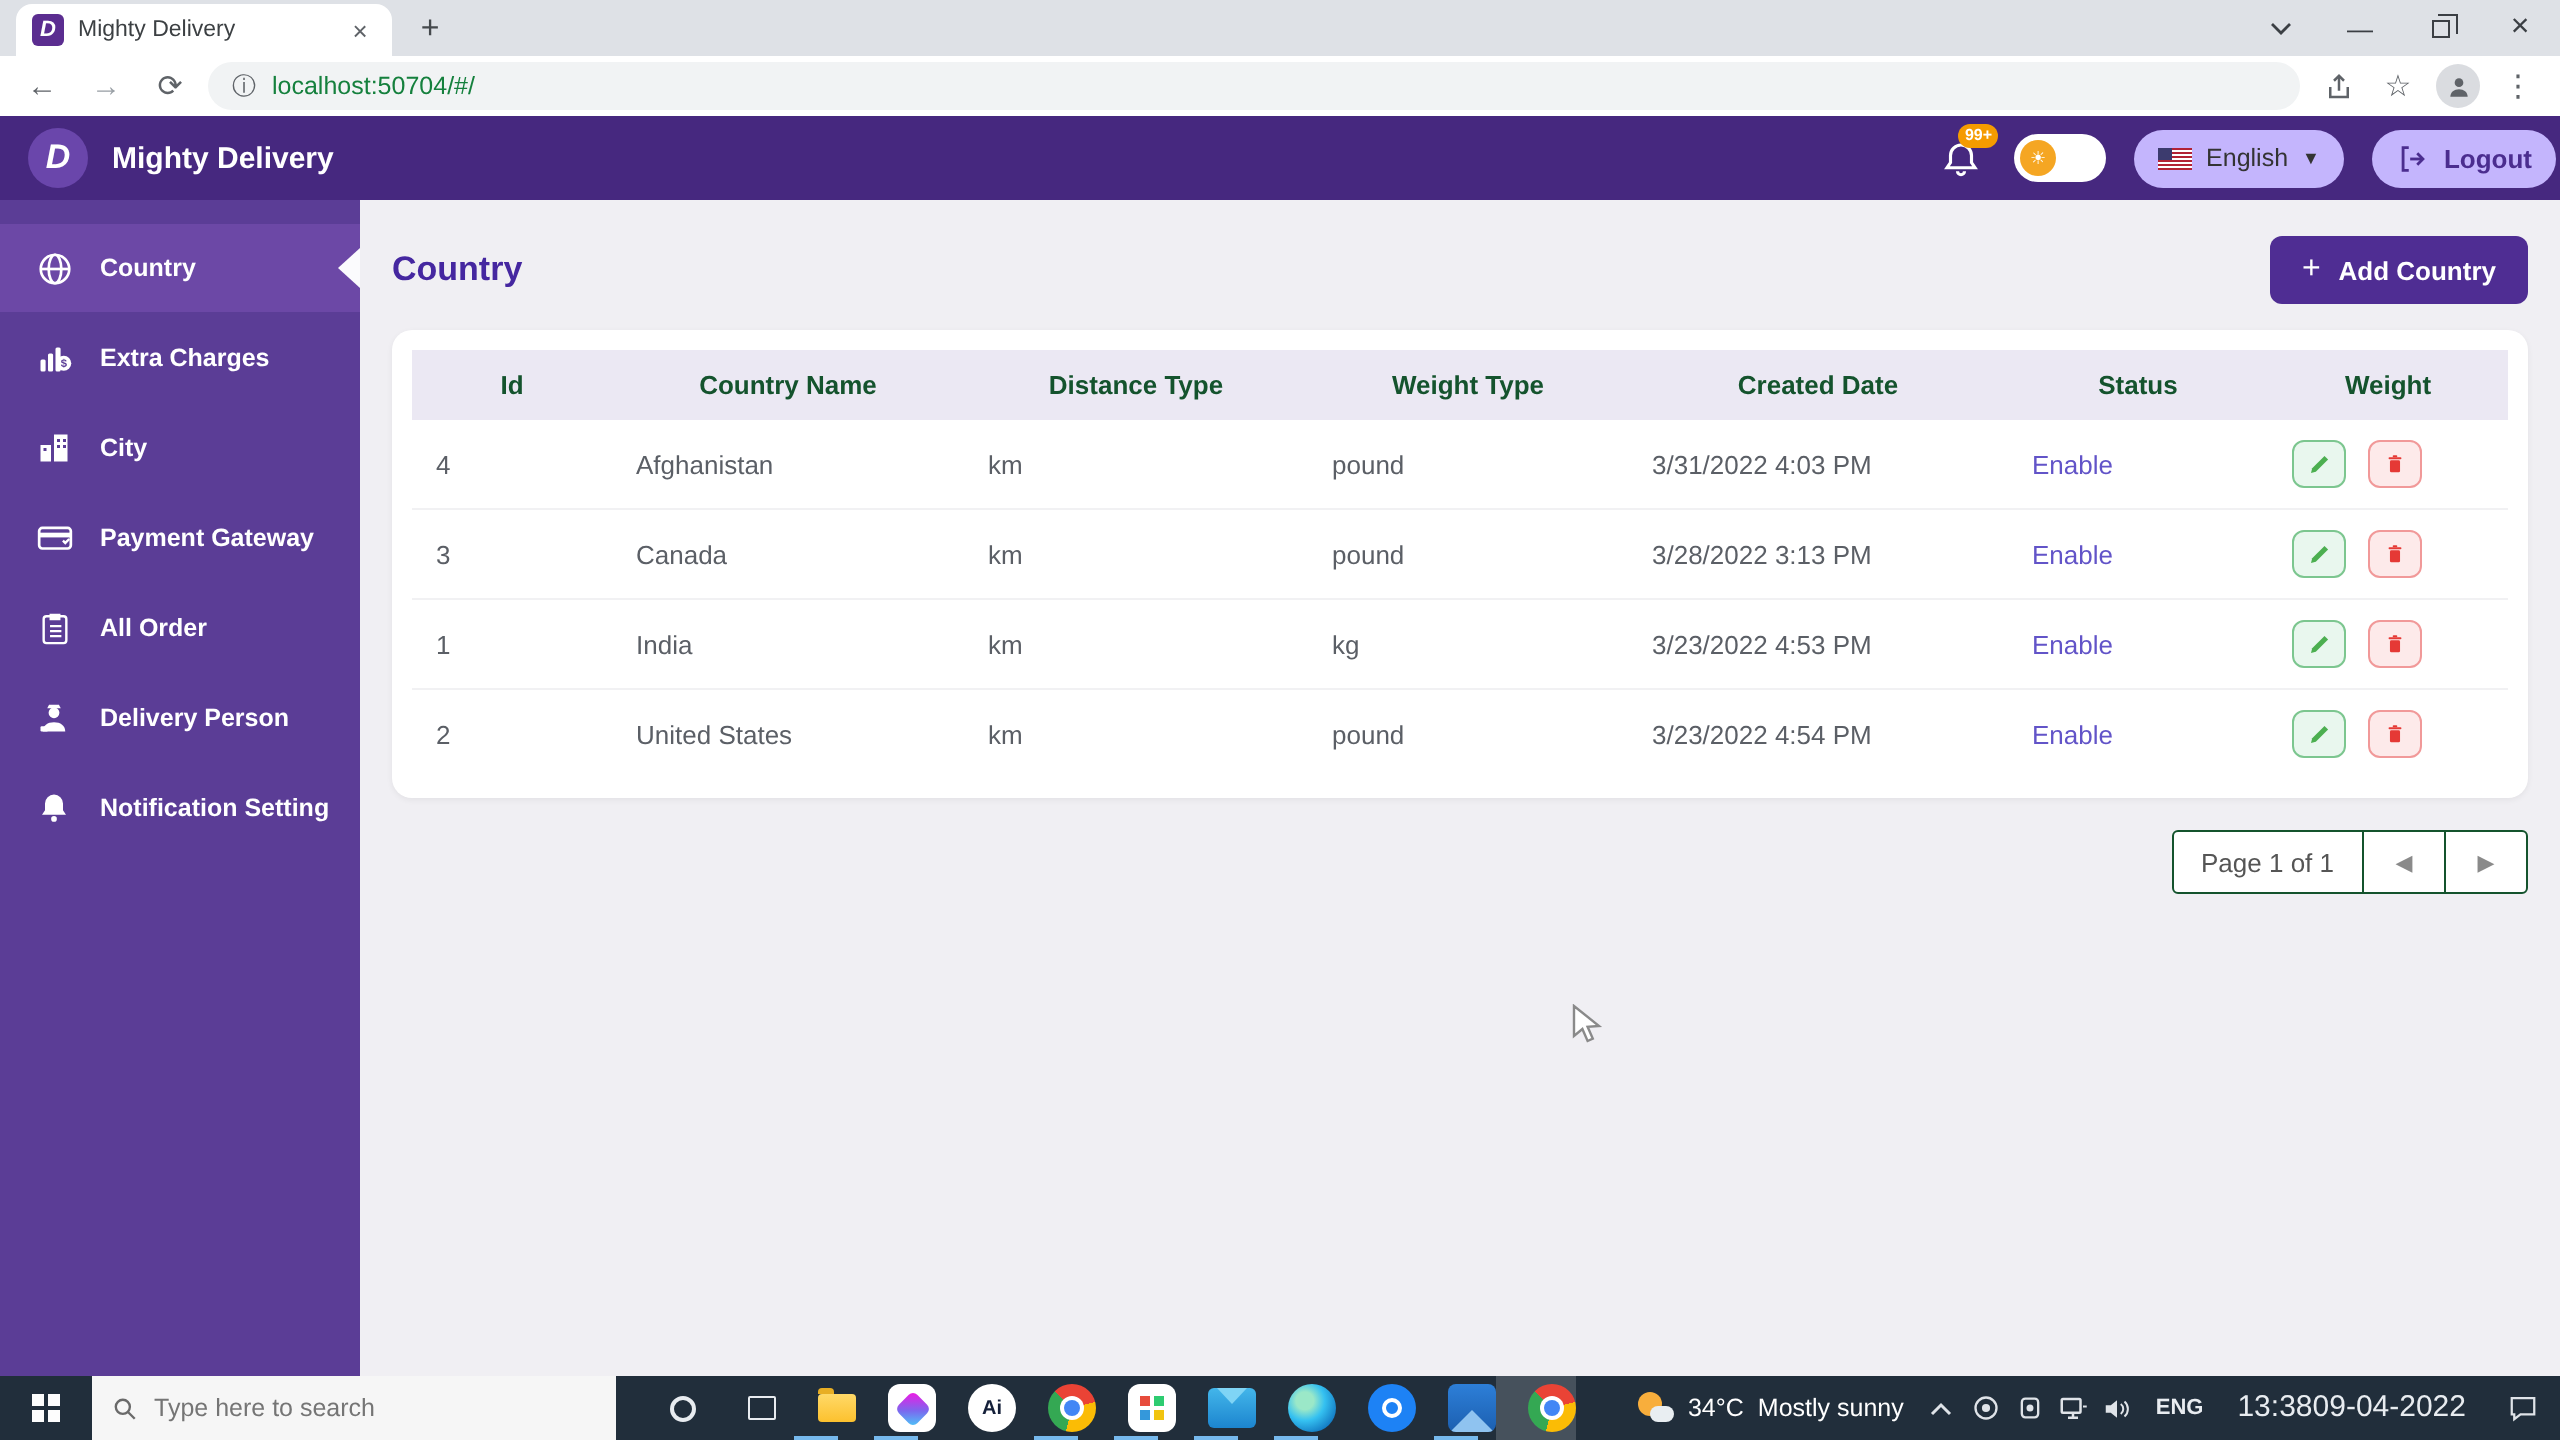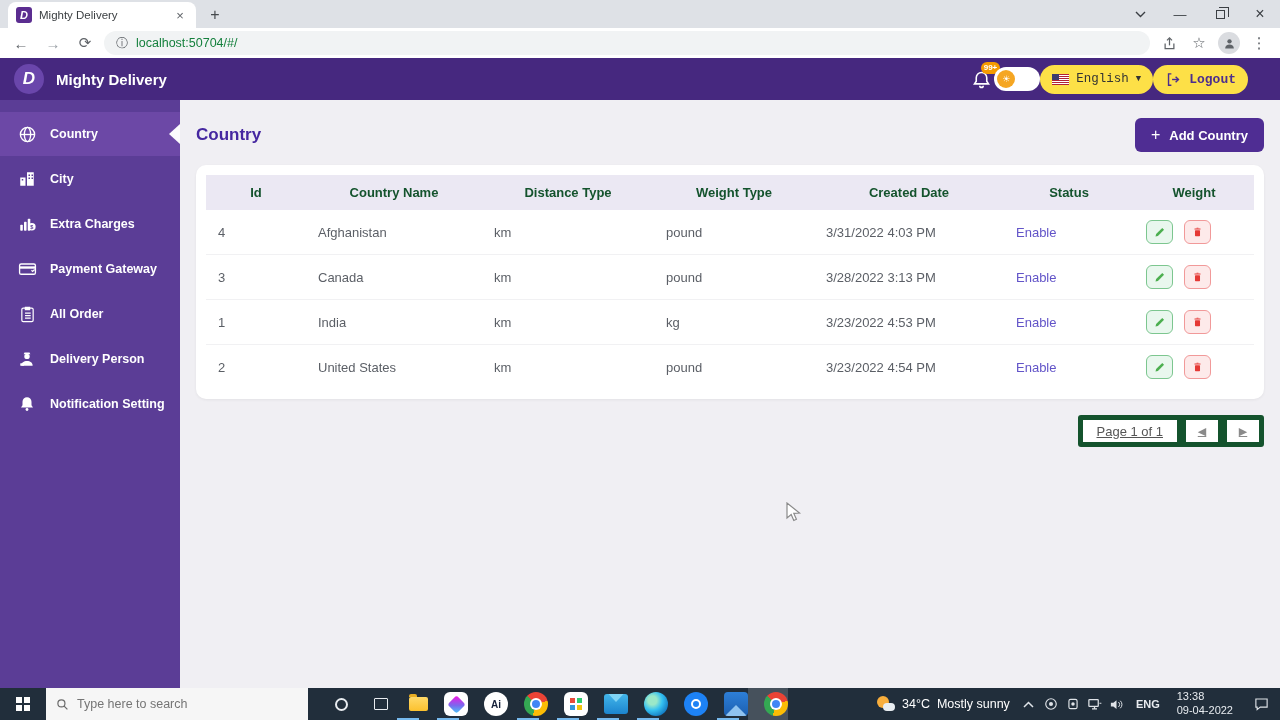--- a/index.html
+++ b/index.html
@@ -25,26 +25,26 @@
   .url-info { font-size:12px; color:#5f6368; }
   .url-text { font-size:12.5px; color:#15803d; }
   .toolbar-right { display:flex; align-items:center; gap:4px; }
   .avatar-chip { width:22px; height:22px; border-radius:50%; background:#dadce0; display:flex; align-items:center; justify-content:center; }
 
   
   .appheader { height:42px; background:#46287f; display:flex; align-items:center; flex:0 0 auto; }
   .brand { width:180px; display:flex; align-items:center; gap:12px; padding-left:14px; }
   .logo-circle { width:30px; height:30px; border-radius:50%; background:#6a46ab; color:#fff; font-weight:bold; font-style:italic; font-size:17px; display:flex; align-items:center; justify-content:center; }
   .brand-name { color:#fff; font-size:15px; font-weight:bold; white-space:nowrap; }
-  .header-right { margin-left:auto; display:flex; align-items:center; padding-right:32px; }
+  .header-right { margin-left:auto; display:flex; align-items:center; gap:14px; padding-right:2px; }
   .bell-wrap { position:relative; width:26px; height:26px; display:flex; align-items:center; justify-content:center; }
   .bell-badge { position:absolute; top:-4px; right:-6px; background:#f59b00; color:#fff; font-size:8px; font-weight:bold; border-radius:8px; padding:2px 3px; line-height:1; }
   .theme-toggle { width:46px; height:24px; background:#fff; border-radius:12px; position:relative; }
   .toggle-knob { position:absolute; left:3px; top:3px; width:18px; height:18px; border-radius:50%; background:#f5a623; display:flex; align-items:center; justify-content:center; color:#fff; font-size:9px; }
-  .pill-btn { height:29px; background:#fde047; border-radius:15px; display:flex; align-items:center; gap:7px; padding:0 12px; border:none;font-family:Liberation Mono, monospace; }
+  .pill-btn { height:29px; background:#c4b5fd; border-radius:15px; display:flex; align-items:center; gap:7px; padding:0 12px; border:none; }
   .flag { width:17px; height:11px; background:linear-gradient(#b22234 0 9%,#fff 9% 18%,#b22234 18% 27%,#fff 27% 36%,#b22234 36% 45%,#fff 45% 54%,#b22234 54% 63%,#fff 63% 72%,#b22234 72% 81%,#fff 81% 90%,#b22234 90%); position:relative; }
   .flag:before { content:""; position:absolute; left:0; top:0; width:7px; height:6px; background:#3c3b6e; }
   .lang-label { font-size:12.5px; color:#333; }
   .caret { font-size:9px; color:#333; }
   .logout-label { font-size:13px; color:#4b2d8f; font-weight:bold; }
 
   
   .appbody { flex:1; display:flex; min-height:0; }
   .sidebar { width:180px; background:#5b3d96; padding-top:12px; flex:0 0 auto; }
   .side-item { height:44px; display:flex; align-items:center; gap:13px; padding-left:17px; color:#fff; position:relative; margin-bottom:1px; }
@@ -62,21 +62,21 @@
   table { width:100%; border-collapse:collapse; font-size:13px; }
   thead th { background:#ebe8f3; text-align:center; padding:10px 12px; font-weight:bold; color:#14532d; font-size:13px; }
   tbody td { padding:10px 12px; color:#5b5f66; border-top:1px solid #f1f1f3; }
   tbody tr:first-child td { border-top:none; }
   col.c-id{width:100px} col.c-name{width:176px} col.c-dist{width:172px} col.c-weight{width:160px} col.c-date{width:190px} col.c-status{width:130px}
   .enable-link { color:#6254c8; }
   .act-btn { width:27px; height:24px; border-radius:6px; display:inline-flex; align-items:center; justify-content:center; margin-right:7px; }
   .act-edit { background:#e9f7ee; border:1px solid #7cc68f; }
   .act-del { background:#fdeaea; border:1px solid #f19999; }
   .pagination { margin-top:16px; display:flex; justify-content:flex-end; }
-  .pg-box { height:32px; background:#fff; border:5px solid #14532d; display:flex; align-items:center; justify-content:center; color:#555; font-size:13px;text-decoration:underline; }
+  .pg-box { height:32px; background:#fff; border:1px solid #14532d; display:flex; align-items:center; justify-content:center; color:#555; font-size:13px; }
   .pg-label { padding:0 14px; border-radius:3px 0 0 3px; }
   .pg-btn { width:42px; margin-left:-1px; color:#8a8a8a; font-size:11px; }
   .pg-btn:last-child { border-radius:0 3px 3px 0; }
 
   
   .taskbar { height:32px; background:#212e3b; display:flex; align-items:stretch; color:#e8ecf0; flex:0 0 auto; }
   .tb-start { width:46px; display:flex; align-items:center; justify-content:center; }
   .winlogo { width:14px; height:14px; display:grid; grid-template-columns:1fr 1fr; grid-template-rows:1fr 1fr; gap:1.5px; }
   .winlogo span { background:#fdfdfd; }
   .tb-search { width:262px; background:#f6f6f6; display:flex; align-items:center; gap:8px; padding:0 10px; }
@@ -105,21 +105,21 @@
   .photos-ico { width:24px; height:24px; border-radius:4px; background:linear-gradient(#2d7fd8,#1c5fb0); position:relative; overflow:hidden; }
   .photos-ico:before { content:""; position:absolute; bottom:-3px; left:-2px; border-left:14px solid transparent; border-right:14px solid transparent; border-bottom:14px solid #8fc3f0; }
   .tb-right { margin-left:auto; display:flex; align-items:center; gap:0; }
   .weather { display:flex; align-items:center; gap:7px; padding:0 8px; }
   .sun-cloud { position:relative; width:18px; height:16px; }
   .sun-cloud .sun { position:absolute; left:0; top:0; width:12px; height:12px; border-radius:50%; background:#f8ae3c; }
   .sun-cloud .cloud { position:absolute; right:0; bottom:1px; width:12px; height:8px; border-radius:6px; background:#e9eef2; }
   .wx-text { font-size:12.5px; color:#fff; }
   .tray-ico { width:22px; display:flex; align-items:center; justify-content:center; color:#dfe3e8; font-size:12px; }
   .tb-lang { font-size:11px; font-weight:bold; padding:0 8px; display:flex; align-items:center; }
-  .tb-clock { display:flex; flex-direction:column; justify-content:center; align-items:flex-start; font-size:11px; line-height:1.25; padding:0 9px; }
+  .tb-clock { display:flex; justify-content:center; align-items:flex-end; font-size:15px; line-height:1.25; padding:0 9px; }
   .tb-action { width:38px; display:flex; align-items:center; justify-content:center; }
 
   .cursor { position:absolute; left:786px; top:502px; z-index:99; pointer-events:none; }
 </style>
 </head>
 <body>
 
 <div class="screen">
 
   <div class="tabstrip">
@@ -213,42 +213,42 @@
               <circle cx="12" cy="12" r="9"></circle>
               <ellipse cx="12" cy="12" rx="4" ry="9"></ellipse>
               <path d="M3 12h18"></path>
             </svg>
           </span>
         <span class="lbl">Country</span>
       </div>
       <div class="side-item">
         <span class="sicon">
             <svg width="18" height="18" viewBox="0 0 24 24" fill="#fff">
+              <rect x="3" y="13" width="3.4" height="8" rx="1"></rect>
+              <rect x="8" y="9" width="3.4" height="12" rx="1"></rect>
+              <rect x="13" y="5" width="3.4" height="16" rx="1"></rect>
+              <circle cx="18.5" cy="15.5" r="5" fill="#fff"></circle>
+              <text x="18.5" y="18.2" font-size="7.5" text-anchor="middle" fill="#5b3d96" font-weight="bold">$</text>
+            </svg>
+          </span>
+        <span class="lbl">Extra Charges</span>
+      </div>
+      <div class="side-item">
+        <span class="sicon">
+            <svg width="18" height="18" viewBox="0 0 24 24" fill="#fff">
               <rect x="3" y="10" width="7" height="11"></rect>
               <rect x="12" y="3" width="9" height="18"></rect>
               <rect x="14" y="6" width="2" height="2" fill="#5b3d96"></rect>
               <rect x="18" y="6" width="2" height="2" fill="#5b3d96"></rect>
               <rect x="14" y="10" width="2" height="2" fill="#5b3d96"></rect>
               <rect x="18" y="10" width="2" height="2" fill="#5b3d96"></rect>
               <rect x="5" y="12" width="2" height="2" fill="#5b3d96"></rect>
             </svg>
           </span>
         <span class="lbl">City</span>
-      </div>
-      <div class="side-item">
-        <span class="sicon">
-            <svg width="18" height="18" viewBox="0 0 24 24" fill="#fff">
-              <rect x="3" y="13" width="3.4" height="8" rx="1"></rect>
-              <rect x="8" y="9" width="3.4" height="12" rx="1"></rect>
-              <rect x="13" y="5" width="3.4" height="16" rx="1"></rect>
-              <circle cx="18.5" cy="15.5" r="5" fill="#fff"></circle>
-              <text x="18.5" y="18.2" font-size="7.5" text-anchor="middle" fill="#5b3d96" font-weight="bold">$</text>
-            </svg>
-          </span>
-        <span class="lbl">Extra Charges</span>
       </div>
       <div class="side-item">
         <span class="sicon">
             <svg width="19" height="19" viewBox="0 0 24 24" fill="none" stroke="#fff" stroke-width="1.7">
               <rect x="2" y="5" width="20" height="13" rx="2"></rect>
               <path d="M2 9.5h20" stroke-width="3"></path>
               <path d="M17 13l1.5 1.5L21 12" stroke-width="1.5"></path>
             </svg>
           </span>
         <span class="lbl">Payment Gateway</span>

